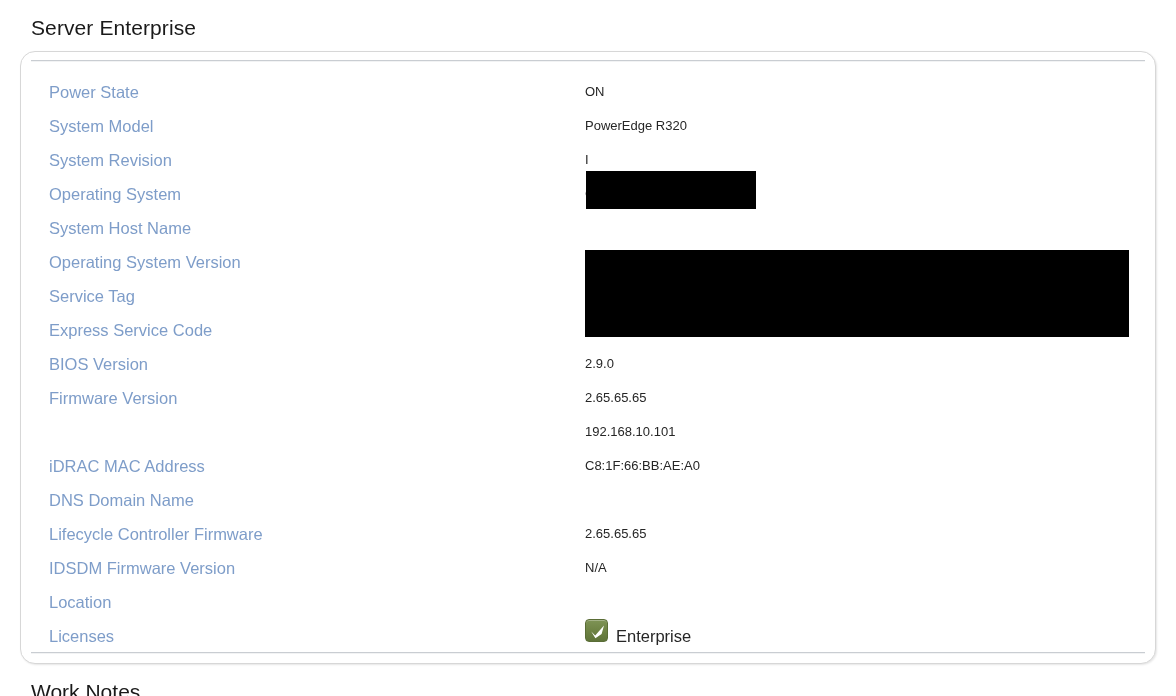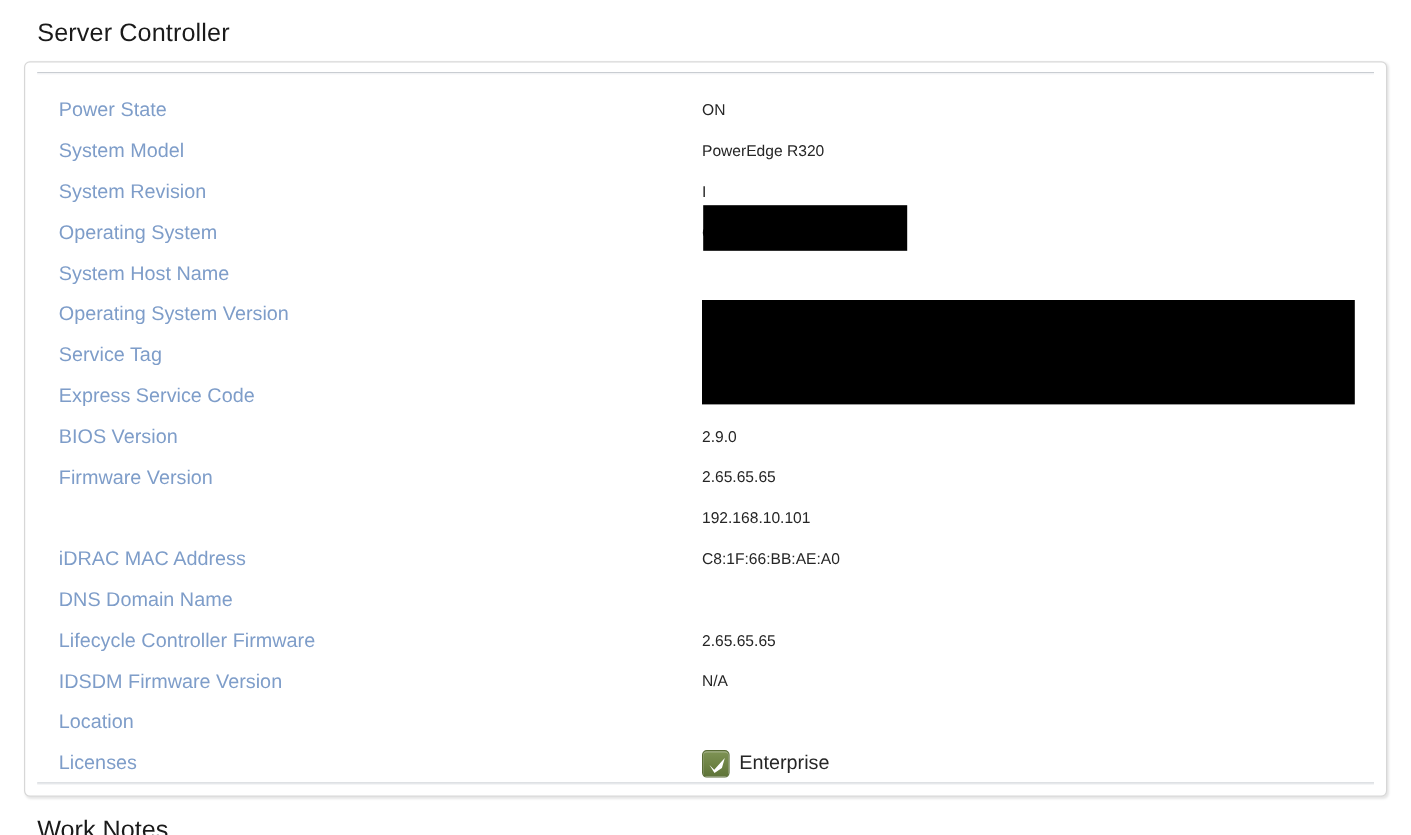--- a/index.html
+++ b/index.html
@@ -35,21 +35,21 @@
 
   
   .panel {
     position: absolute;
     left: 20px;
     top: 51px;
     width: 1136px;
     height: 613px;
     background: #ffffff;
     border: 1px solid #d7d7d7;
-    border-radius: 5px;
+    border-radius: 15px;
     box-shadow: 1px 1px 2px rgba(0,0,0,0.10);
   }
 
   .panel-rule-top {
     position: absolute;
     left: 10px;
     top: 8px;
     width: 1114px;
     height: 0;
     border-top: 1px solid #c9cdd2;
@@ -119,21 +119,20 @@
     height: 87px;
   }
 
   
   .license-cell {
     position: absolute;
     left: 564px;
     top: 0;
     height: 34px;
     display: flex;
-    align-items: center;
     gap: 8px;
   }
 
   .check-icon {
     position: relative;
     display: inline-block;
     width: 23px;
     height: 23px;
     border-radius: 4px;
     background: linear-gradient(180deg, #7e9355 0%, #6d8243 55%, #5f7439 100%);
@@ -163,21 +162,21 @@
     line-height: 28px;
     color: #1a1a1a;
     white-space: nowrap;
   }
 </style>
 </head>
 <body>
 
 <div id="app">
 
-  <div class="section-title">Server Controller</div>
+  <div class="section-title">Server Enterprise</div>
 
   <div class="panel">
 
     <div class="panel-rule-top"></div>
 
     <div class="info-list">
         <div class="info-row">
           <div class="info-label">Power State</div>
           <div class="info-value">ON</div>
         </div>

